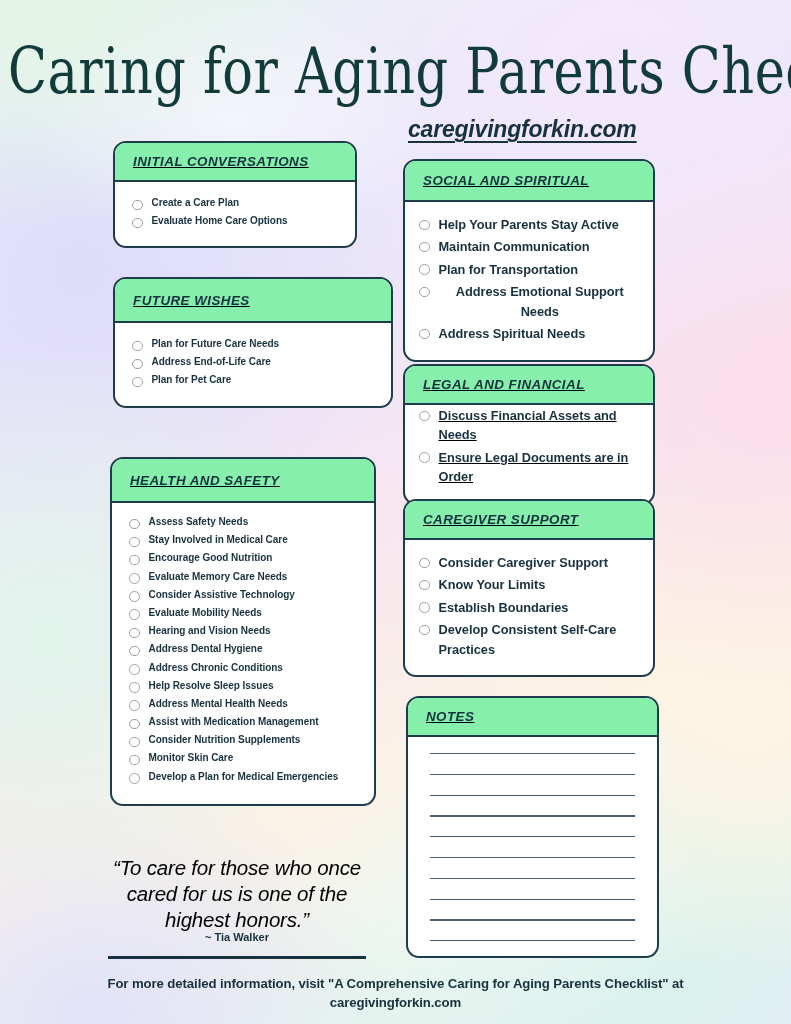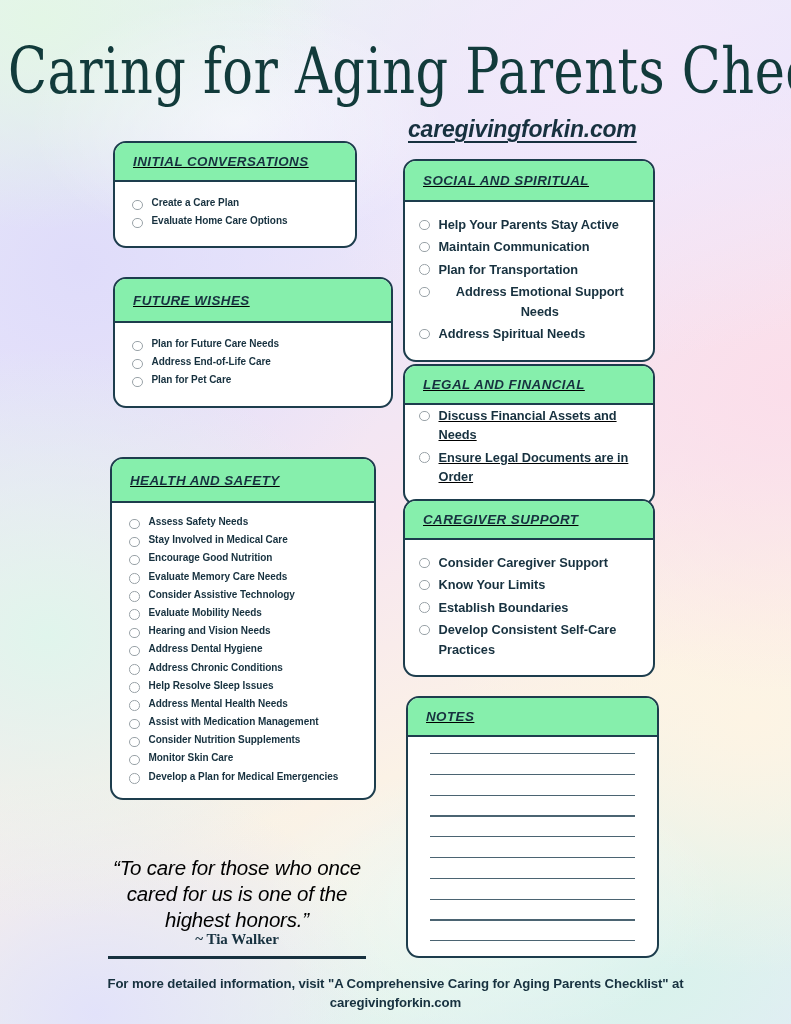--- a/index.html
+++ b/index.html
@@ -137,21 +137,21 @@
   #card-health       { left: 110px; top: 437px;  width: 266px; margin-top: 20px; }
   #card-social       { left: 403px; top: 159px;  width: 252px; text-align: center; }
   #card-legal        { left: 403px; top: 364px;  width: 252px; }
   #card-caregiver    { left: 403px; top: 499px;  width: 252px; }
   #card-notes        { left: 406px; top: 688px;  width: 253px; height: 262px; margin-top: 8px; }
 
   #card-initial   .card-body,
   #card-future    .card-body { padding-top: 13px; padding-bottom: 18px; }
   #card-future    .card-head { height: 44px; }
   #card-health    .card-head { height: 44px; }
-  #card-health    .card-body { padding-top: 11px; padding-bottom: 14px; }
+  #card-health    .card-body { padding-top: 11px; padding-bottom: 20px; }
   #card-social    .card-head { height: 41px; }
   #card-social    .card-body { padding-top: 13px; padding-bottom: 16px; padding-left: 14px;}
   #card-legal     .card-body { padding-top: 1px; padding-bottom: 16px; padding-left: 14px; text-decoration: underline;}
   #card-caregiver .card-body { padding-top: 13px; padding-bottom: 16px; padding-left: 14px;}
   #card-social    .item-label,
   #card-legal     .item-label,
   #card-caregiver .item-label { font-size: 12.8px; }
 
   
   .notes-lines {
@@ -175,24 +175,23 @@
     line-height: 1.26;
     color: #000000;
     letter-spacing: -0.2px;
   }
   .quote-author {
     position: absolute;
     left: 104px;
     top: 931px;
     width: 266px;
     text-align: center;
-    font-size: 15px;
+    font-size: 11px;
     font-weight: bold;
     color: #17313f;
-    font-family: Liberation Serif, serif;
   }
   .quote-rule {
     position: absolute;
     left: 108px;
     top: 956px;
     width: 258px;
     height: 2.6px;
     background: #17313f;
   }
 

